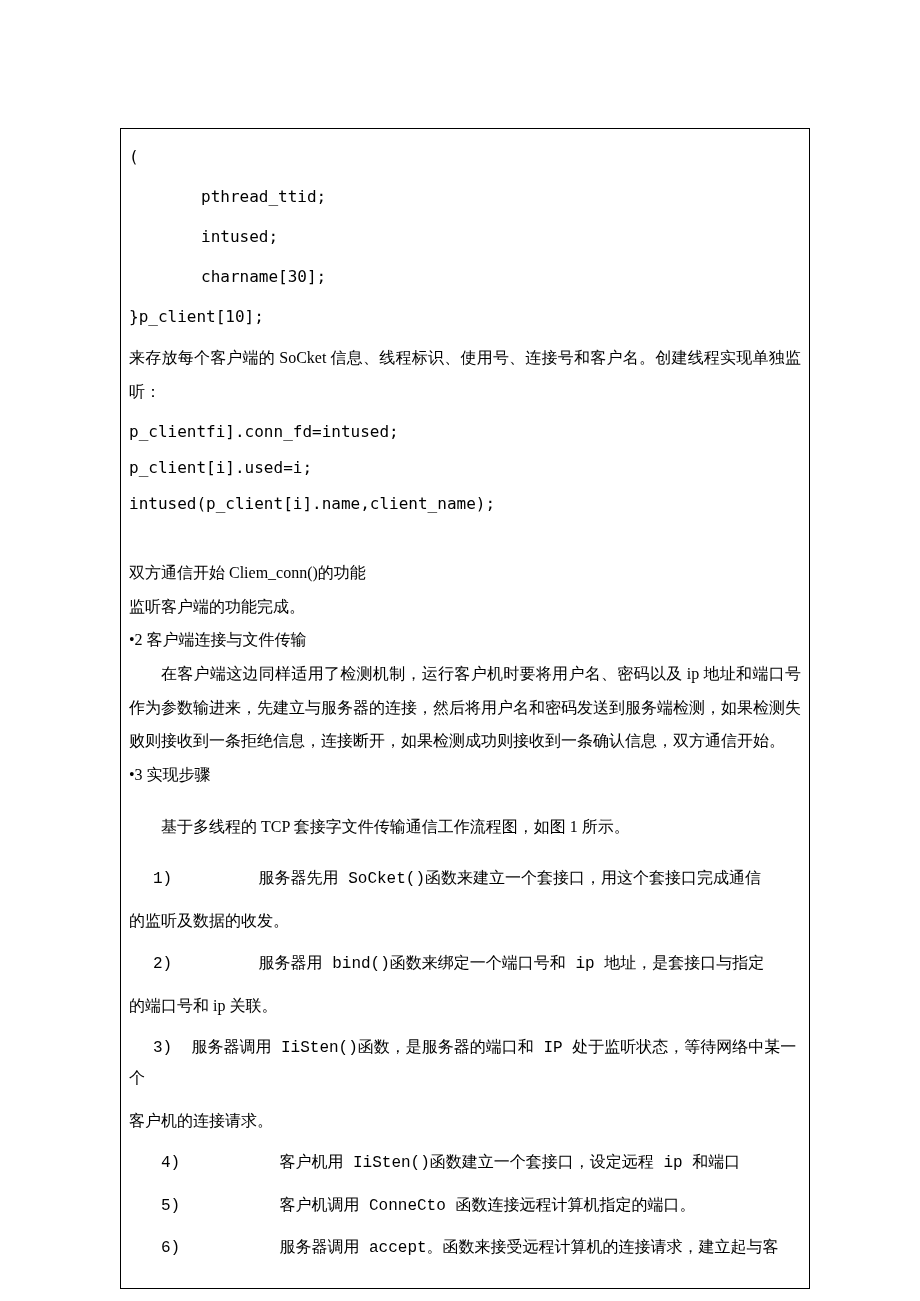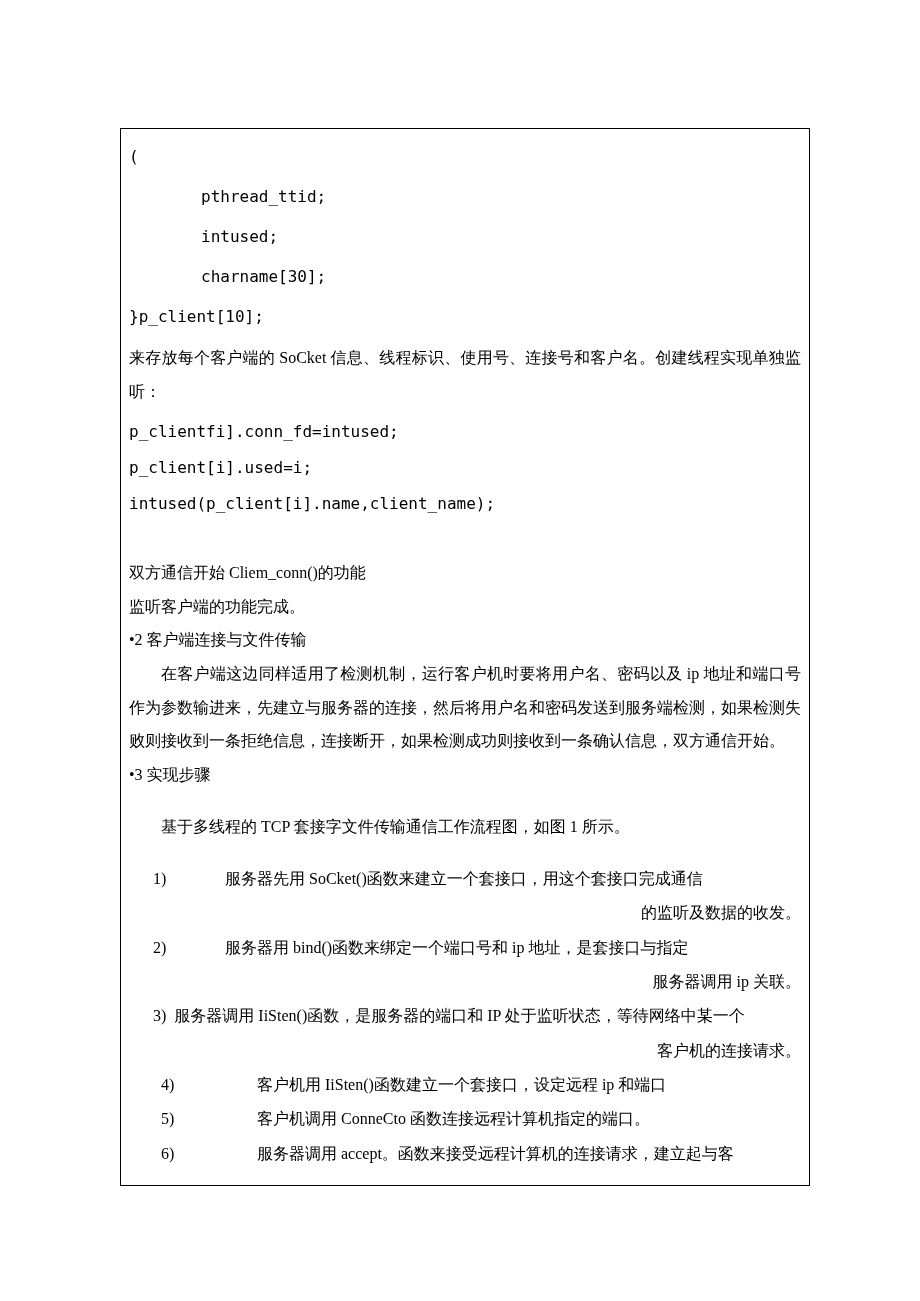--- a/index.html
+++ b/index.html
@@ -44,39 +44,39 @@
     text-align: justify;
   }
   .para-indent {
     text-indent: 2em;
   }
   .tight {
     line-height: 1.9;
     margin: 21px 0;
   }
   .num-item {
-    margin: 4px 0;
+    margin: 12px 0;
     line-height: 1.9;
+    font-family: Liberation Mono, monospace;
   }
   .num-label {
     display: inline-block;
     width: 3em;
     text-align: left;
     padding-left: 1.5em;
   }
   .num-label-wide {
     display: inline-block;
     width: 5em;
     text-align: left;
     padding-left: 2em;
   }
   .cont {
     margin: 0 0 4px 0;
     line-height: 1.9;
-    text-align: right;
   }
 </style>
 </head>
 <body>
 
 <div class="page">
   <div class="content-box">
 
     <div class="code-left">(</div>
     <div class="code-indent">pthread_ttid;</div>
@@ -102,21 +102,21 @@
     <div class="tight" style="text-indent:2em">基于多线程的 TCP 套接字文件传输通信工作流程图，如图 1 所示。</div>
 
     <div class="num-item">
       <span class="num-label">1)</span>&nbsp;&nbsp;&nbsp;&nbsp;&nbsp;&nbsp;<span>服务器先用 SoCket()函数来建立一个套接口，用这个套接口完成通信</span>
     </div>
     <div class="cont">的监听及数据的收发。</div>
 
     <div class="num-item">
       <span class="num-label">2)</span>&nbsp;&nbsp;&nbsp;&nbsp;&nbsp;&nbsp;<span>服务器用 bind()函数来绑定一个端口号和 ip 地址，是套接口与指定</span>
     </div>
-    <div class="cont">服务器调用 ip 关联。</div>
+    <div class="cont">的端口号和 ip 关联。</div>
 
     <div class="num-item">
       <span style="padding-left:1.5em">3)</span>&nbsp;&nbsp;<span>服务器调用 IiSten()函数，是服务器的端口和 IP 处于监听状态，等待网络中某一个</span>
     </div>
     <div class="cont">客户机的连接请求。</div>
 
     <div class="num-item">
       <span class="num-label-wide">4)</span>&nbsp;&nbsp;&nbsp;&nbsp;<span>客户机用 IiSten()函数建立一个套接口，设定远程 ip 和端口</span>
     </div>
     <div class="num-item">

